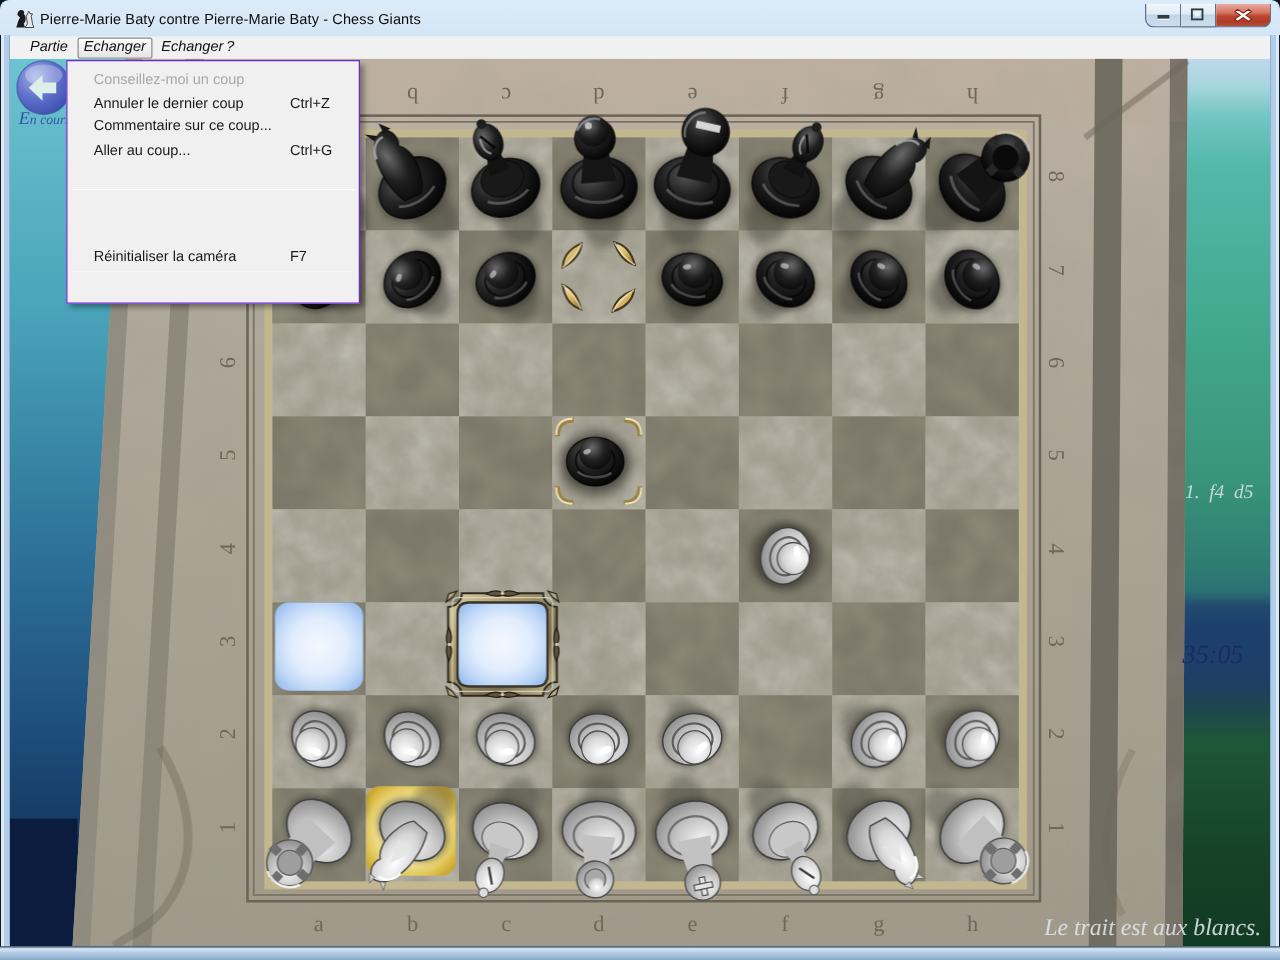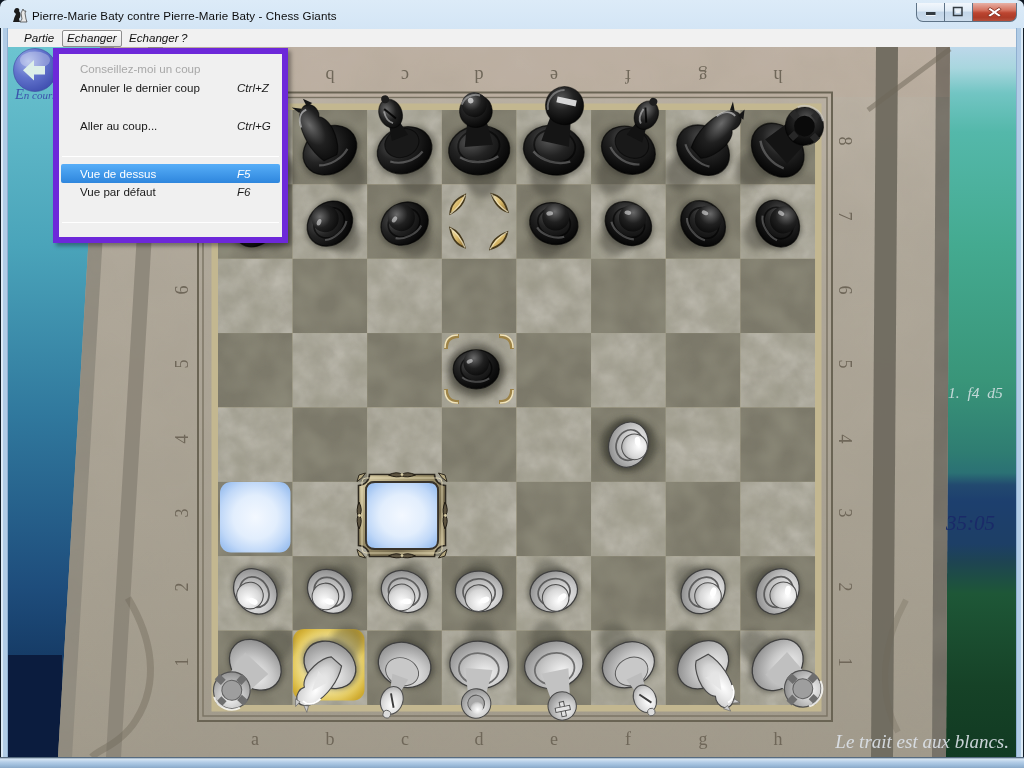--- a/index.html
+++ b/index.html
@@ -15,25 +15,25 @@
 #menubar { position:absolute; left:8px; top:29px; right:8px; height:18.5px; background:#f1f1f1; font-size:11.6px; color:#111;font-style:italic; }
 #menubar .m { position:absolute; top:0; height:18.5px; line-height:18px; }
 #echbox { position:absolute; left:54px; top:0.5px; width:60px; height:17.5px; border:1px solid #8e8e8e; border-radius:2px;
   background:linear-gradient(#fdfdfd,#e4e4e4); }
 #gamearea { position:absolute; left:8px; top:47.5px; width:1008px; height:709.5px; background:#3a8; }
 #bottombar { position:absolute; left:0; bottom:0; width:1024px; height:11px;
   background:linear-gradient(#2c4258 0,#d7e6f4 18%,#b6cfe8 45%,#9dbcda 75%,#8aa9c8 100%); }
 #sideL { position:absolute; left:0; top:28px; width:8px; bottom:10px; background:linear-gradient(90deg,#121c26 0 1px,#dceaf6 1px 3px,#b1cce6 3px 7px,#8fafd0 7px 8px); }
 #sideR { position:absolute; right:0; top:28px; width:8px; bottom:10px; background:linear-gradient(90deg,#8fafd0 0 1px,#b1cce6 1px 5px,#dceaf6 5px 7px,#121c26 7px 8px); }
 #dropmenu { position:absolute; left:53px; top:47.5px; width:235px; height:195px; background:#f0f0f0;
-  border:6px solid #6d28d9; box-shadow:3px 3px 4px rgba(0,0,0,0.35); font-size:11.6px; }
+  border:1px solid #6d28d9; box-shadow:3px 3px 4px rgba(0,0,0,0.35); font-size:11.6px; }
 .mi { position:absolute; left:2px; right:2px; height:19px; line-height:19px; padding-left:19px; color:#1a1a1a; white-space:nowrap; }
 .mi.dis { color:#a8a8a8; }
 .mi.hl { background:linear-gradient(#57aef8,#2e86dd); border-radius:2px; color:#fff; }
-.mi .sc { position:absolute; left:176px;font-style:italic; }
+.mi .sc { position:absolute; left:176px; }
 .sep { position:absolute; left:3px; right:3px; height:1px; background:#cdcdcd; border-bottom:1px solid #fff; }
 </style></head>
 <body>
 <div id="win">
  <div id="frame"></div>
  <div id="titlebar">
   <svg width="20" height="20" style="position:absolute;left:8px;top:3px" viewBox="0 0 20 20">
    <path d="M3,17 L10,17 L9,14 C11,12 11,8 9,6 C10,5 9,3 7,3 C5,3 4,5 4,7 L6,9 C5,11 4,13 4,14 Z" fill="#1c1c1c"></path>
    <path d="M10,17 L17,17 L16,14 L15,8 L16,6 L14,6 L13,4 L12,6 L11,8 L12,14 Z" fill="#e8e8e8" stroke="#333" stroke-width="0.7"></path>
   </svg>
@@ -560,18 +560,18 @@
 <ellipse cx="35" cy="60" rx="15" ry="8.5" fill="#ffffff" opacity="0.28"></ellipse>
 <path d="M45,66 L45,74.5 L34,74.5 L34,80.5 L23,70.2 L34,60 L34,66 Z" fill="#ddefe9"></path>
 </svg>
  </div>
  <div id="sideL"></div>
     <div id="sideR"></div>
  <div id="bottombar"></div>
  <div id="dropmenu">
 <div class="mi dis" style="top:5px">Conseillez-moi un coup</div>
 <div class="mi" style="top:24px">Annuler le dernier coup<span class="sc">Ctrl+Z</span></div>
+<div class="mi" style="top:42px">Commentaire sur ce coup...</div>
 <div class="mi" style="top:62px">Aller au coup...<span class="sc">Ctrl+G</span></div>
-<div class="mi hl" style="top:110px">Vue de dessus<span class="sc">F5</span></div>
-<div class="mi" style="top:128px">Vue par défaut<span class="sc">F6</span></div>
+<div class="mi" style="top:147px">Réinitialiser la caméra<span class="sc">F7</span></div>
 <div class="sep" style="top:102px"></div>
 <div class="sep" style="top:168px"></div>
  </div>
 </div>
 </body></html>

